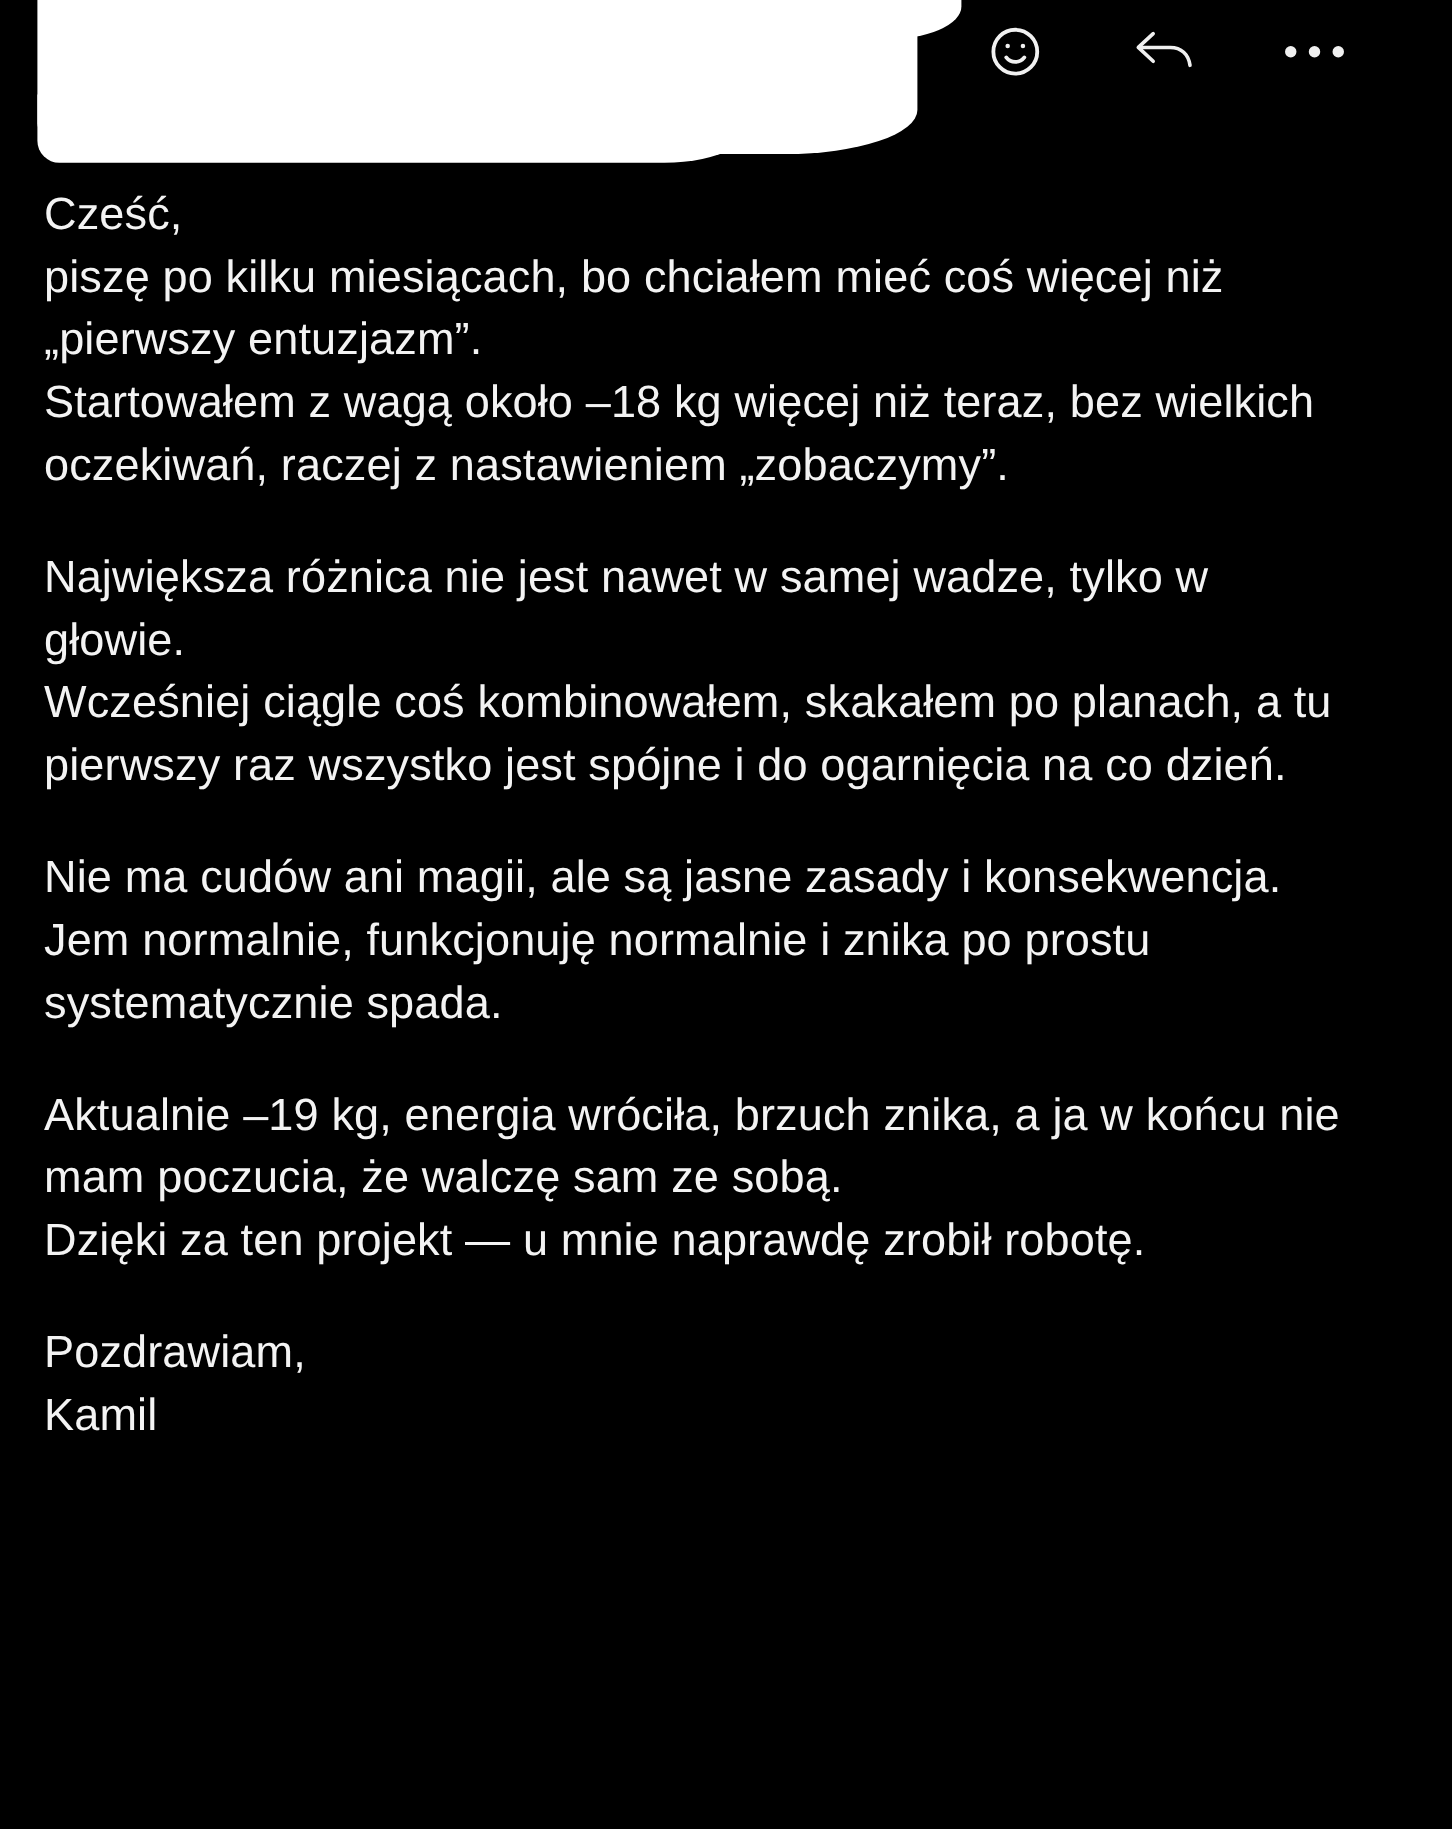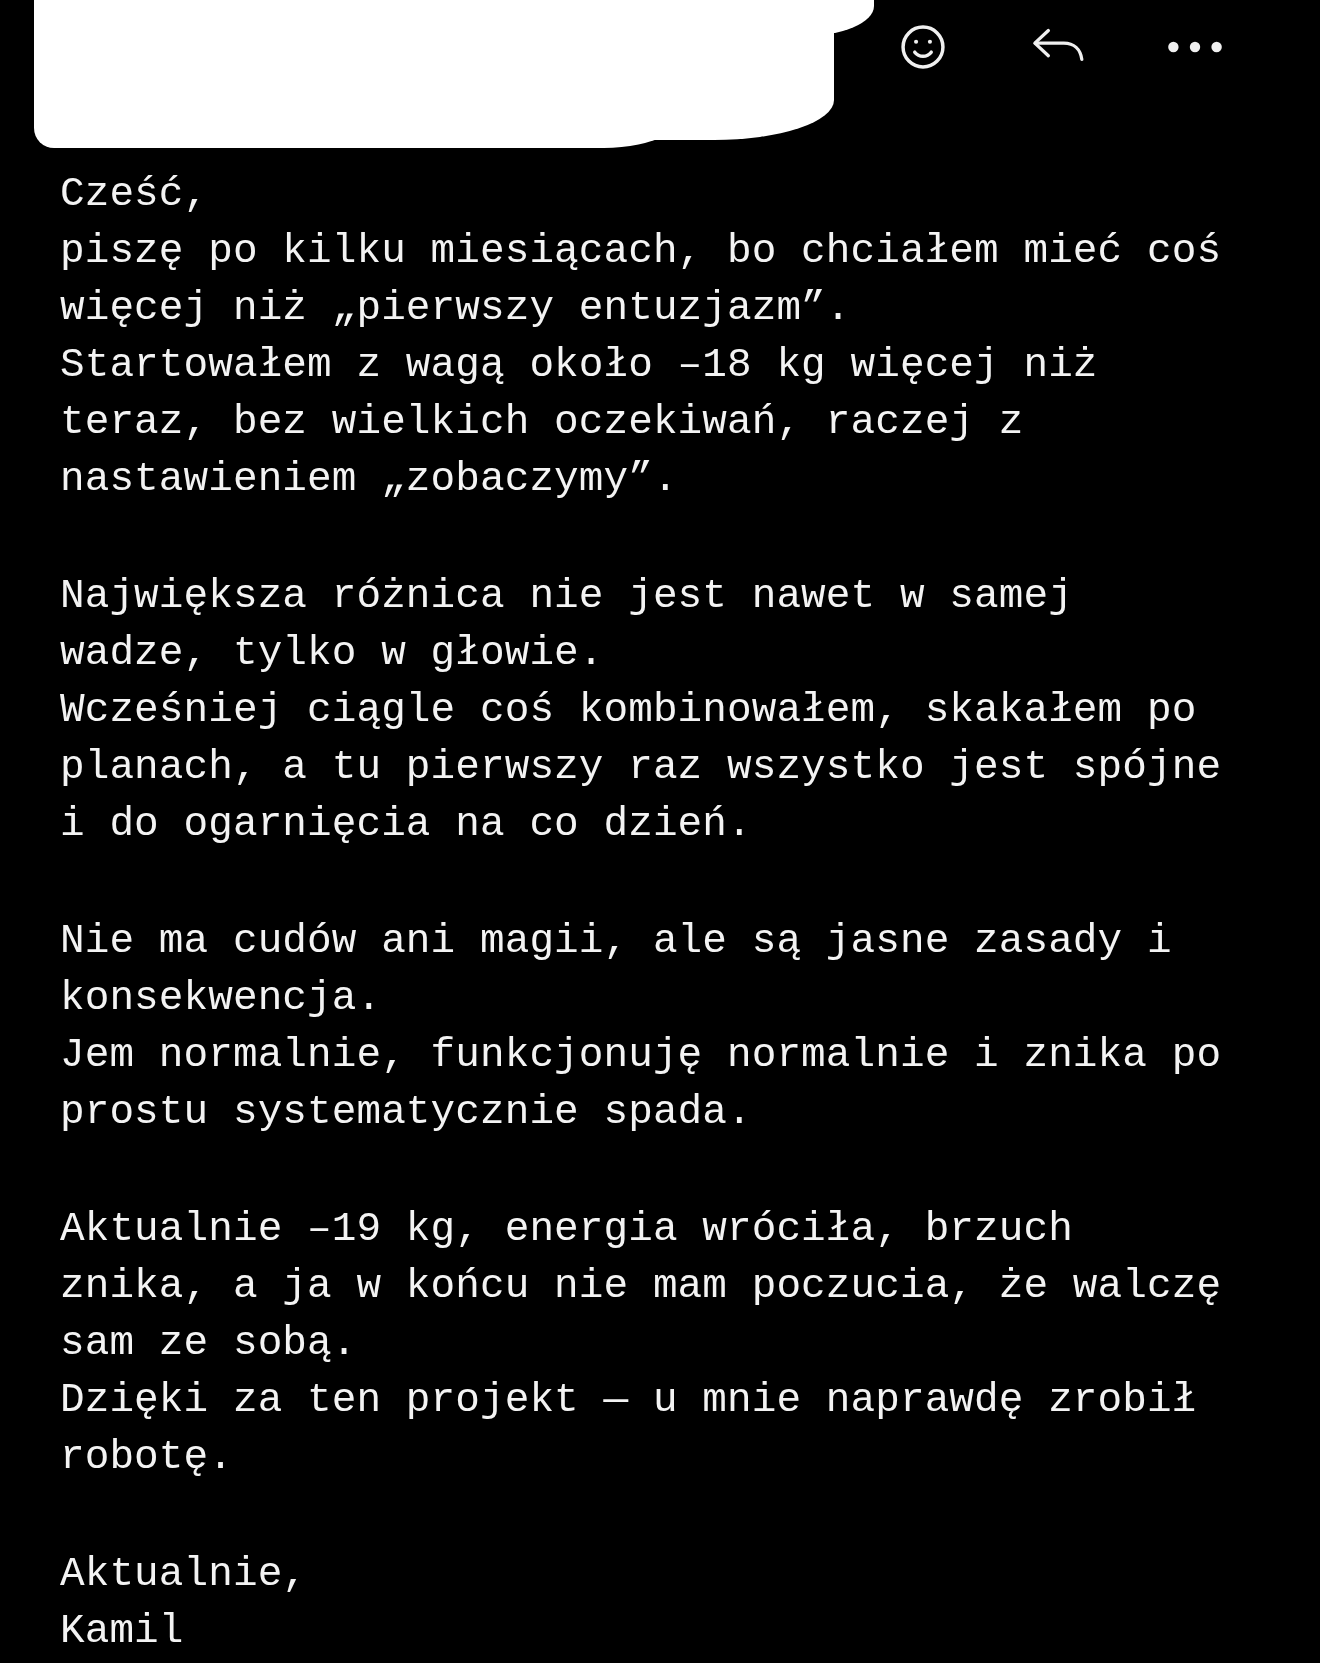--- a/index.html
+++ b/index.html
@@ -72,35 +72,34 @@
     align-items: center;
     justify-content: center;
     cursor: pointer;
   }
   .icon-btn svg { display: block; }
 
   
   .message {
     position: absolute;
     top: 166px;
-    left: 60px;
+    left: 40px;
     width: 1182px;
-    font-family: Liberation Mono, monospace;
   }
   .para {
     font-size: 41px;
     line-height: 57px;
     letter-spacing: 0.1px;
     color: #f3f3f3;
     margin: 0;
     white-space: pre-wrap;
     font-weight: 400;
   }
   .para + .para {
-    margin-top: 60px;
+    margin-top: 45px;
   }
   .sig {
     margin-top: 45px;
   }
 </style>
 </head>
 <body>
 
 <div class="topbar">
 
@@ -138,15 +137,15 @@
 <div class="message">
   <p class="para">Cześć,
 piszę po kilku miesiącach, bo chciałem mieć coś więcej niż „pierwszy entuzjazm”.
 Startowałem z wagą około –18 kg więcej niż teraz, bez wielkich oczekiwań, raczej z nastawieniem „zobaczymy”.</p>
   <p class="para">Największa różnica nie jest nawet w samej wadze, tylko w głowie.
 Wcześniej ciągle coś kombinowałem, skakałem po planach, a tu pierwszy raz wszystko jest spójne i do ogarnięcia na co dzień.</p>
   <p class="para">Nie ma cudów ani magii, ale są jasne zasady i konsekwencja.
 Jem normalnie, funkcjonuję normalnie i znika po prostu systematycznie spada.</p>
   <p class="para">Aktualnie –19 kg, energia wróciła, brzuch znika, a ja w końcu nie mam poczucia, że walczę sam ze sobą.
 Dzięki za ten projekt — u mnie naprawdę zrobił robotę.</p>
-  <p class="para sig">Aktualnie,
+  <p class="para sig">Pozdrawiam,
 Kamil</p>
 </div>
 
 </body></html>

